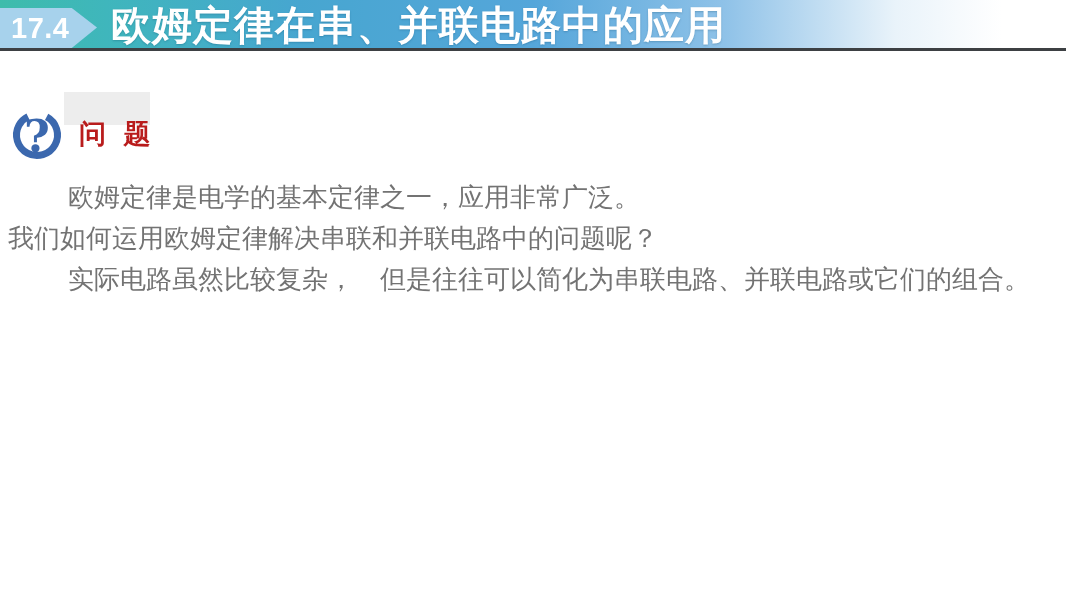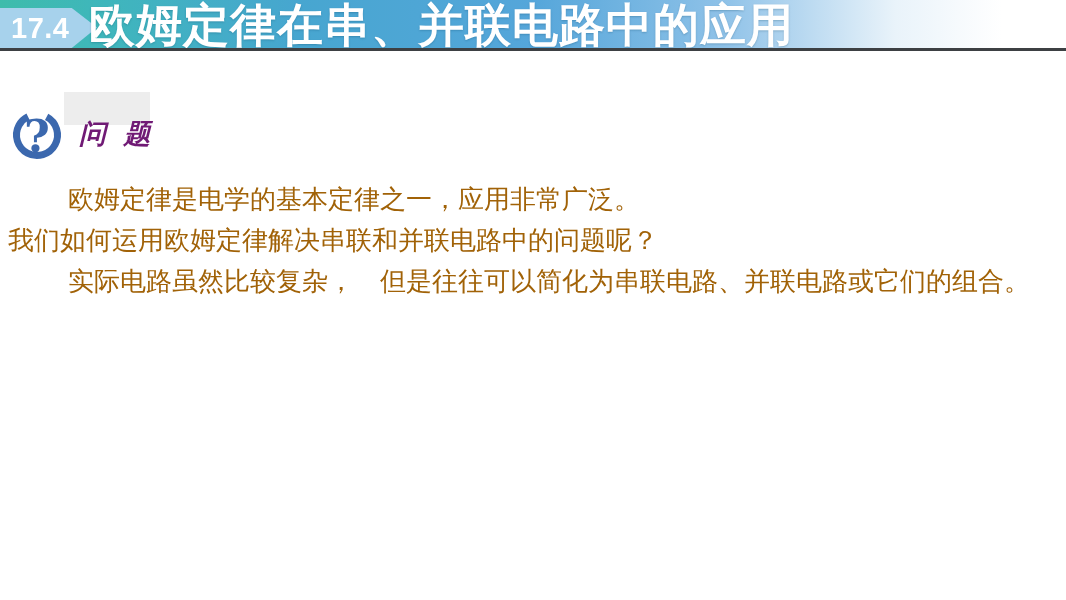--- a/index.html
+++ b/index.html
@@ -24,43 +24,43 @@
     position:absolute; top:8px; left:0; width:97px; height:40px;
     background:#A7D2EC;
     clip-path:polygon(0 0, 74% 0, 100% 49%, 74% 100%, 0 100%);
     display:flex; align-items:center;
   }
   .chevron .num {
     padding-left:11px; font-size:29px; font-weight:bold; color:#ffffff;
     letter-spacing:0.5px; line-height:40px;
   }
   .header-title {
-    position:absolute; left:89px; top:0; height:54px; line-height:51px;
-    font-size:46px; font-weight:bold; color:#ffffff; letter-spacing:1px;
+    position:absolute; left:111px; top:0; height:54px; line-height:51px;
+    font-size:40px; font-weight:bold; color:#ffffff; letter-spacing:1px;
     white-space:nowrap; text-shadow:0 1px 2px rgba(0,60,90,0.25);
   }
   
   .q-graybox {
     position:absolute; left:64px; top:92px; width:86px; height:33px;
     background:#EDEDED;
   }
   .q-icon {
     position:absolute; left:11px; top:109px; width:52px; height:52px;
     display:block;
   }
   .q-label {
     position:absolute; left:79px; top:119px;
-    font-size:27px; font-weight:bold; color:#701a75;
-    letter-spacing:5px; white-space:nowrap; line-height:30px;font-style:italic;
+    font-size:27px; font-weight:bold; color:#b91c1c;
+    letter-spacing:5px; white-space:nowrap; line-height:30px;
   }
   
   .body-text {
     position:absolute; left:8px; top:179px; width:1054px;
-    font-family:Liberation Serif, serif;
-    font-size:26px; line-height:41px; color:#a16207;
+    font-family:Liberation Mono, monospace;
+    font-size:26px; line-height:41px; color:#737373;
   }
   .body-text .line { white-space:nowrap; }
   .body-text .indent { padding-left:60px; }
 </style>
 </head>
 <body>
 
 <div class="slide">
 
   <div class="header">

